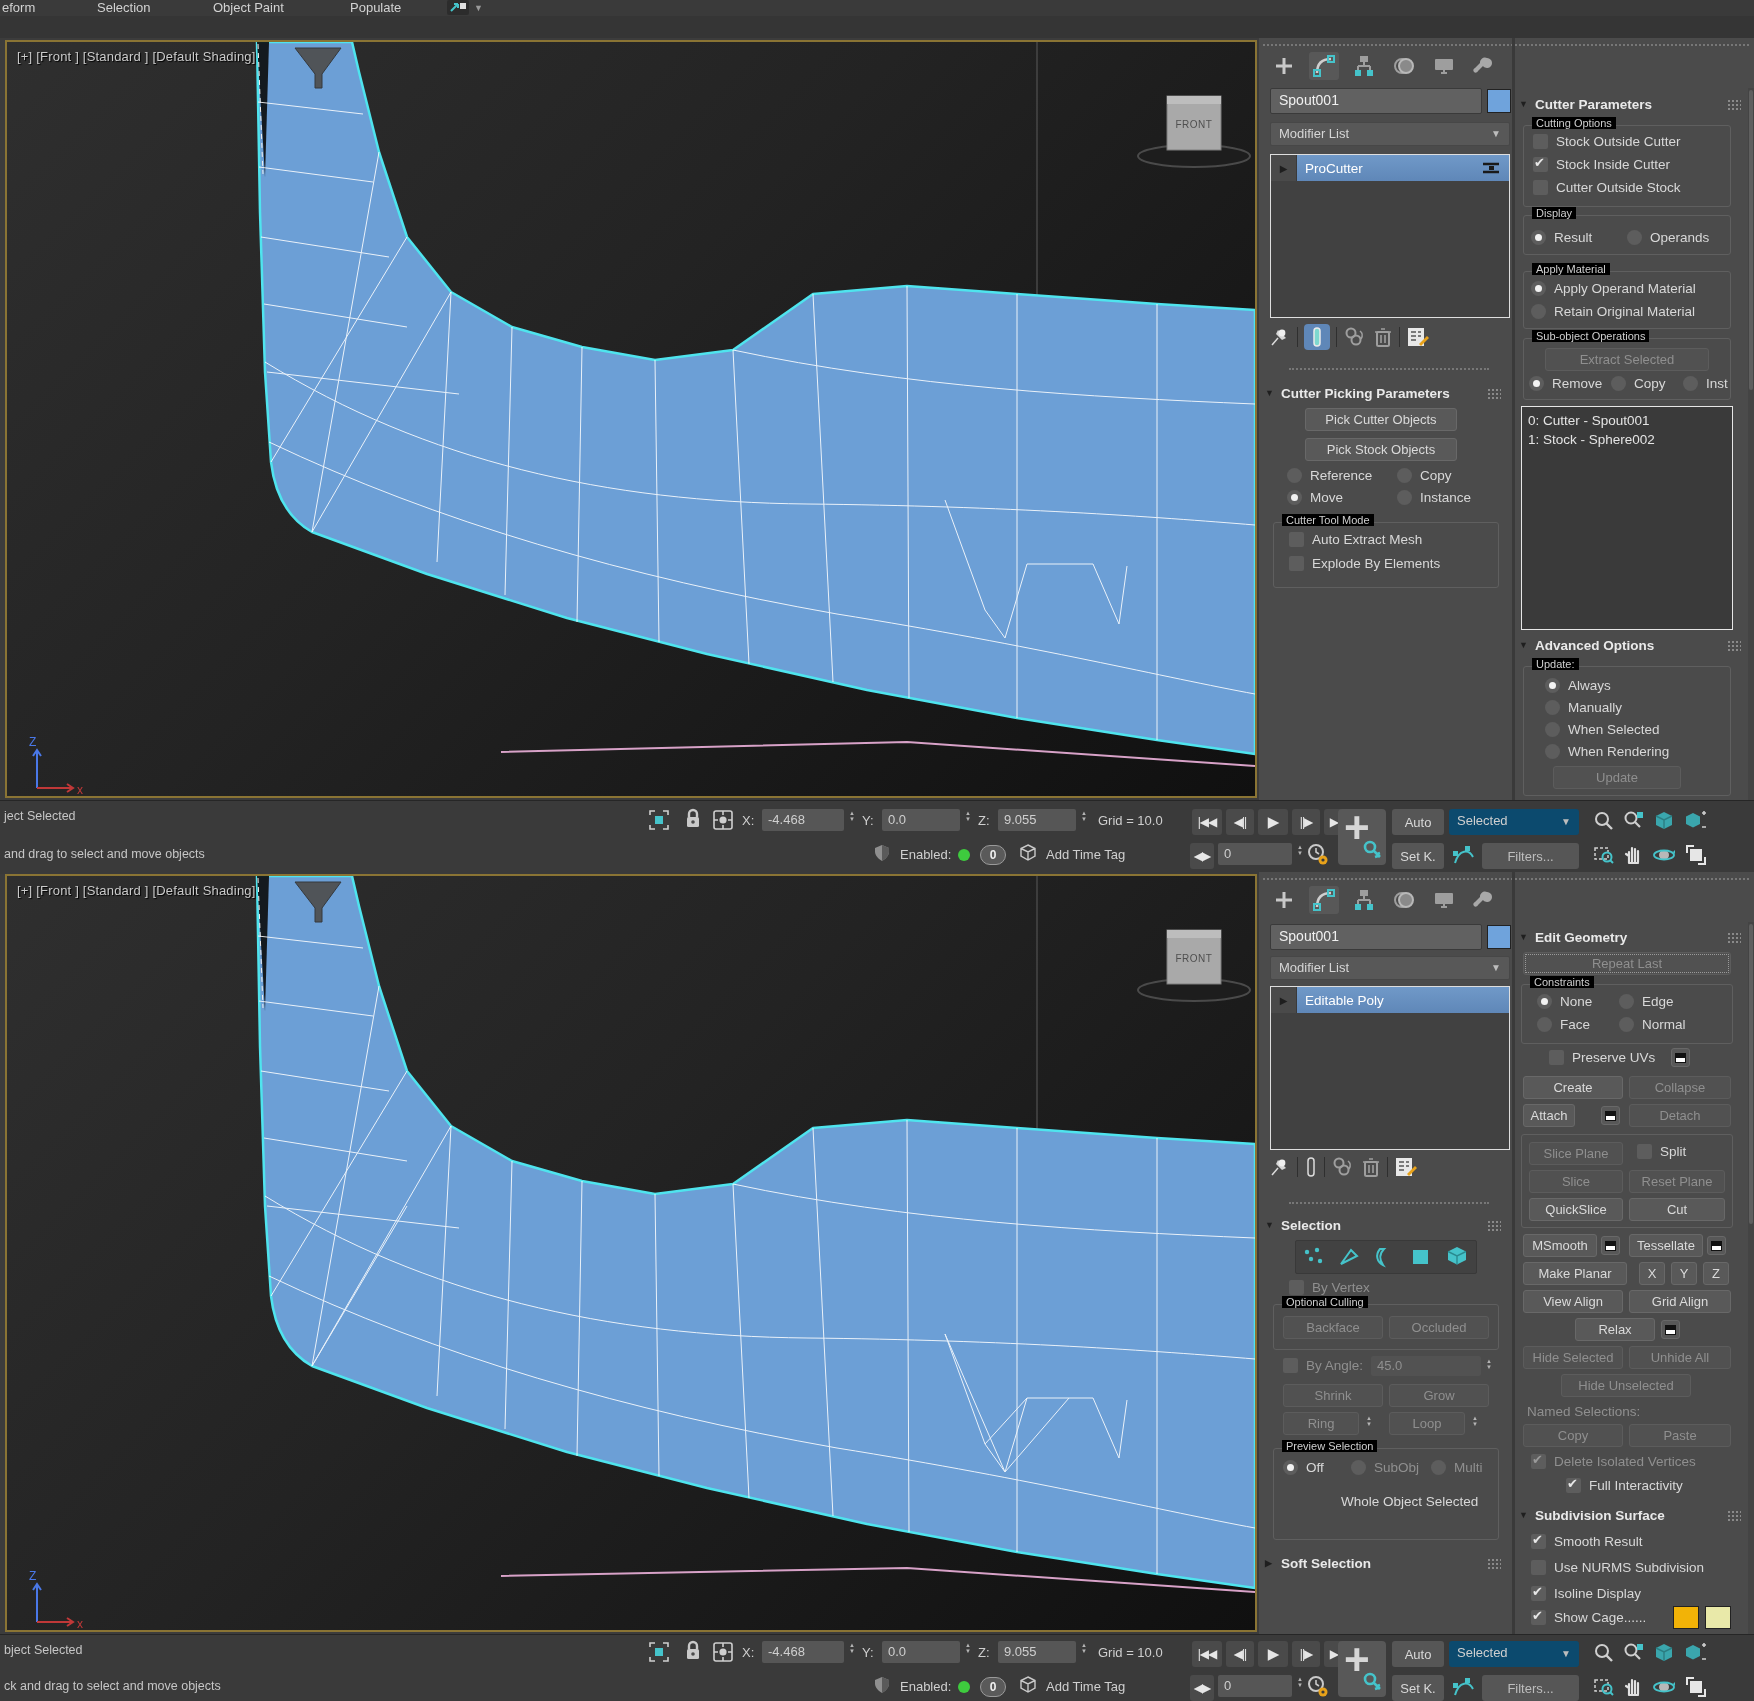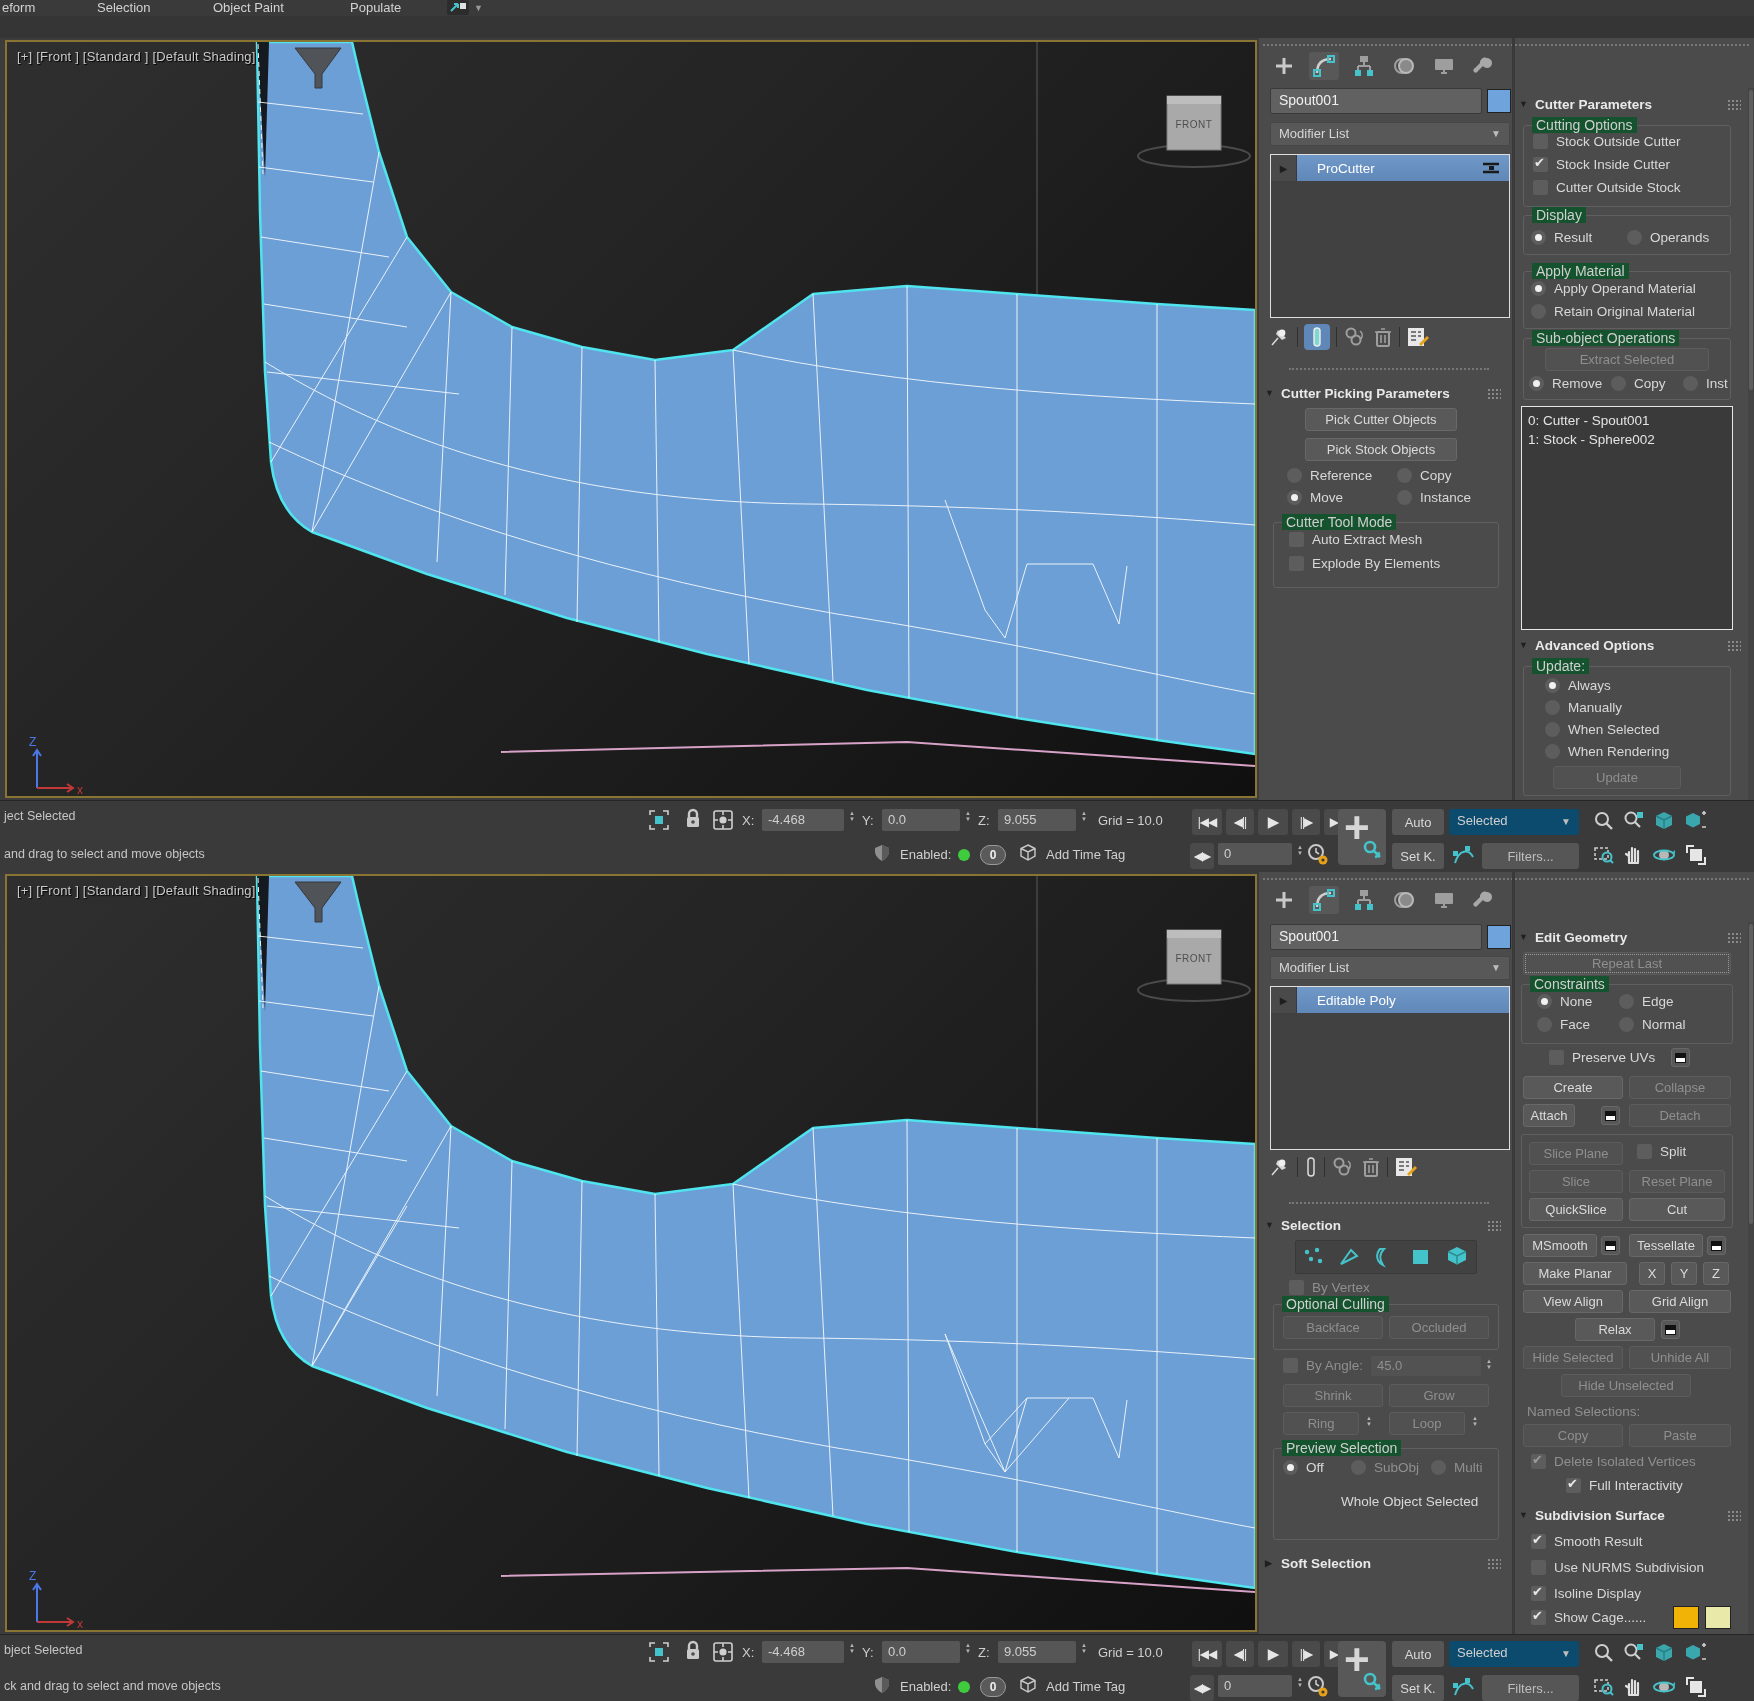--- a/index.html
+++ b/index.html
@@ -20,29 +20,29 @@
   .tabsrow { position:absolute; display:flex; gap:10px; align-items:center; }
   .ptab { width:30px; height:28px; display:flex; align-items:center; justify-content:center; border-radius:3px; }
   .ptab.sel { background:#585858; }
   .namefield { position:absolute; height:26px; background:#616161; border:1px solid #3a3a3a; border-radius:2px; color:#f0f0f0; font-size:14px; padding:3px 8px; }
   .swatch { position:absolute; width:24px; height:24px; border:1px solid #222; }
   .combo { position:absolute; height:24px; background:#585858; border:1px solid #474747; border-radius:2px; color:#d6d6d6; font-size:13px; padding:3px 8px; }
   .combo .car { position:absolute; right:8px; top:5px; color:#bdbdbd; font-size:10px; }
   .stackbox { position:absolute; background:#414141; border:1px solid #dedede; }
   .stackrow { height:26px; background:linear-gradient(#7099c8,#5f87b8); display:flex; align-items:center; color:#fff; font-size:13.5px; }
   .stackrow .exp { width:26px; height:26px; background:#4a4a4a; color:#1e1e1e; display:flex; align-items:center; justify-content:center; font-size:10px; border-right:1px solid #3a3a3a; }
-  .stackrow .lbl { padding-left:8px; flex:1;margin-left:12px; }
+  .stackrow .lbl { padding-left:8px; flex:1; }
   .stacktools { position:absolute; display:flex; align-items:center; gap:6px; }
   .sep-v { width:1px; height:20px; background:#2f2f2f; }
   
   .ro-h { position:absolute; height:22px; font-size:13.5px; font-weight:bold; color:#e9e9e9; display:flex; align-items:center; }
   .ro-h .arr { font-size:9px; color:#1f1f1f; width:16px; }
   .ro-h .grip { position:absolute; right:6px; top:6px; width:14px; height:11px; background-image:radial-gradient(#9a9a9a 1px,transparent 1.2px); background-size:4px 4px; opacity:.8; }
   .grp { position:absolute; border:1px solid #5f5f5f; border-radius:3px; }
-  .grp-t { position:absolute; top:-9px; left:8px; background:#14532d; padding:0 4px; font-size:14px; color:#cfcfcf; }
+  .grp-t { position:absolute; top:-9px; left:8px; background:#000000; padding:0 4px; font-size:11px; color:#cfcfcf; }
   .btn { position:absolute; background:#595959; border:1px solid #686868; border-radius:3px; color:#dadada; font-size:13px; display:flex; align-items:center; justify-content:center; height:23px; }
   .btn.dis { color:#8f8f8f; background:#515151; border-color:#5c5c5c; }
   .btn.dotted { outline:1px dotted #9a9a9a; outline-offset:-3px; }
   .cbrow,.rdrow { position:absolute; display:flex; align-items:center; gap:8px; font-size:13.5px; color:#d8d8d8; }
   .cbrow.dis,.rdrow.dis { color:#8f8f8f; }
   .cbx { width:15px; height:15px; background:#5d5d5d; border-radius:2px; position:relative; flex:0 0 auto; }
   .cbx.on::after { content:"✔"; position:absolute; left:1px; top:-2px; font-size:13px; color:#e8e8e8; }
   .dis .cbx.on::after { color:#9a9a9a; }
   .rd { width:15px; height:15px; background:#5d5d5d; border-radius:50%; position:relative; flex:0 0 auto; }
   .rd.on::after { content:""; position:absolute; left:4px; top:4px; width:7px; height:7px; border-radius:50%; background:#f2f2f2; }

